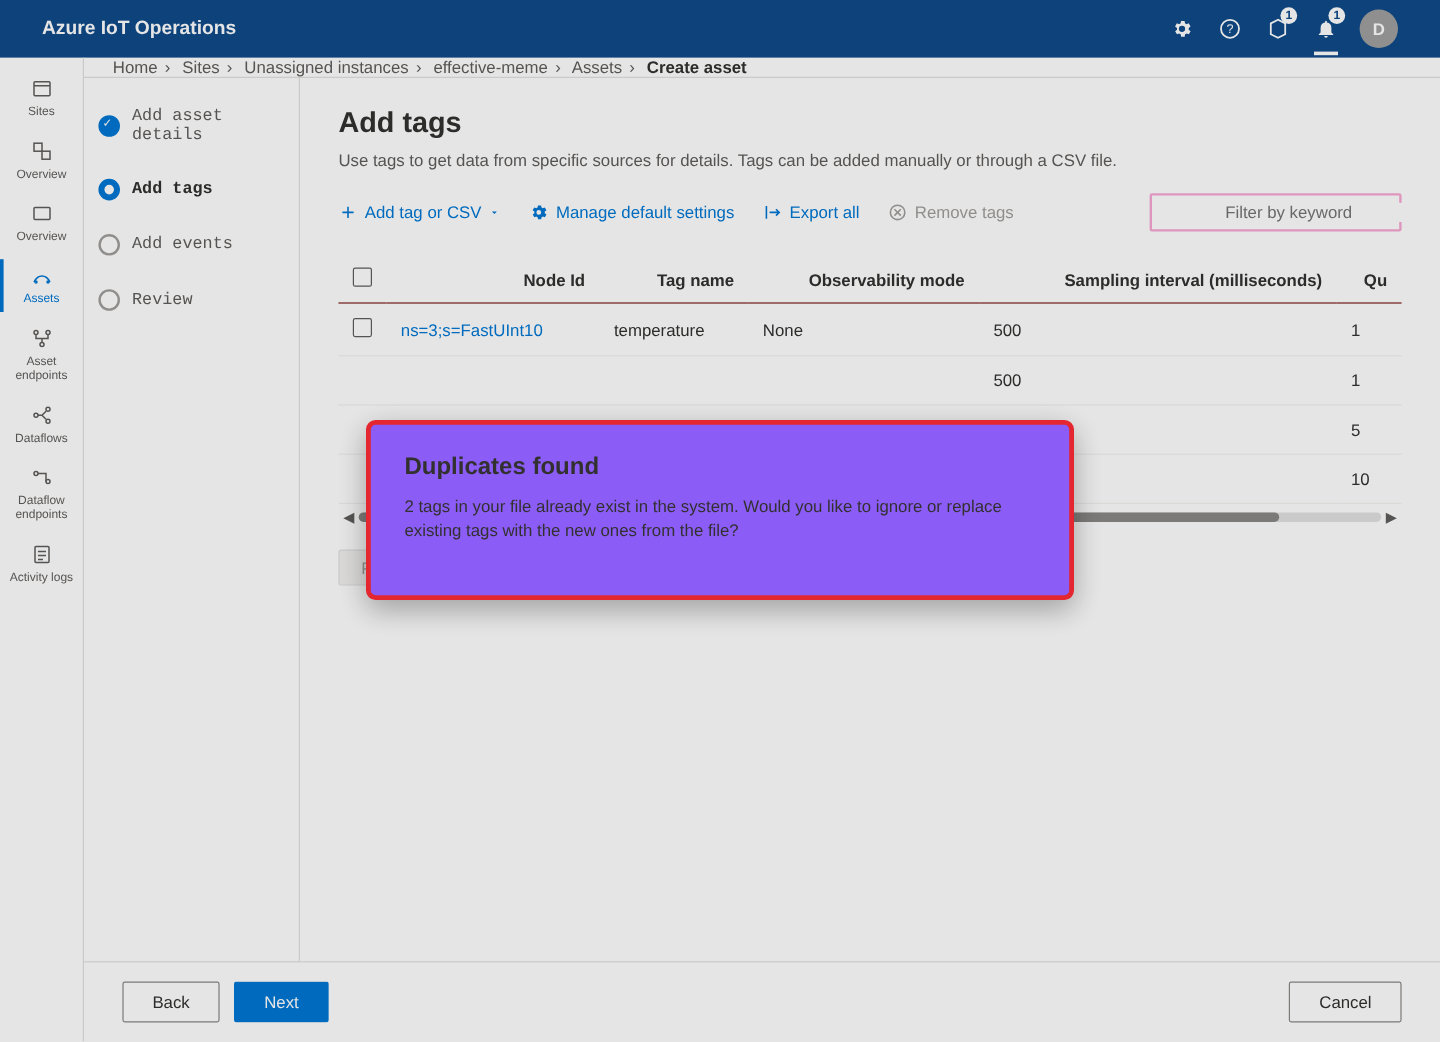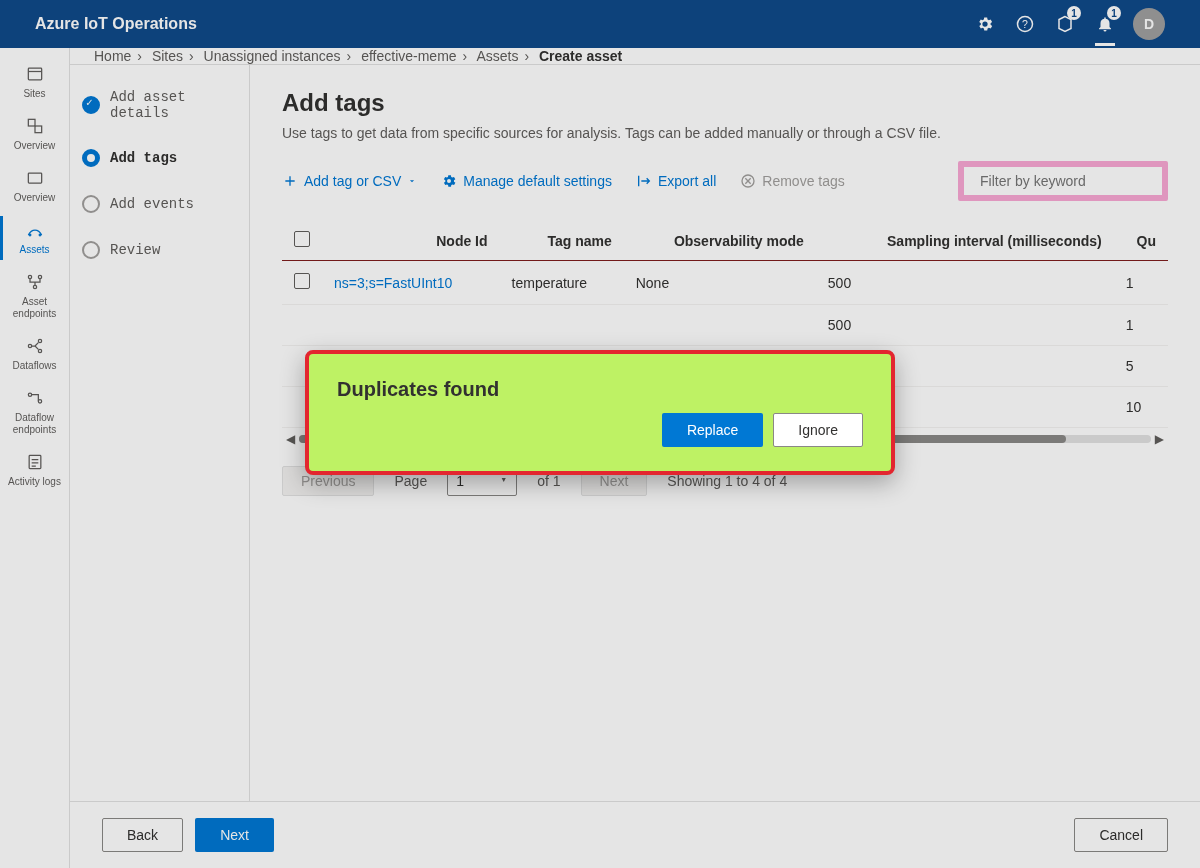--- a/index.html
+++ b/index.html
@@ -42,21 +42,21 @@
 .step-label { color: #605e5c; }
 
 
 .panel { flex: 1; padding: 24px 32px; overflow: auto; position: relative; }
 .panel h1 { font-size: 24px; font-weight: 600; margin-bottom: 8px; }
 .panel-desc { color: #605e5c; margin-bottom: 20px; }
 .toolbar { display: flex; align-items: center; gap: 24px; margin-bottom: 20px; margin-top: 20px; }
 .tbar-btn { display: flex; align-items: center; gap: 6px; color: #0078d4; cursor: pointer; font-size: 14px; }
 .tbar-btn.disabled { color: #a19f9d; cursor: default; }
 .tbar-spacer { flex: 1; }
-.filter-box { display: flex; align-items: center; border: 6px solid #f9a8d4; border-radius: 2px; padding: 6px 10px; width: 210px; }
+.filter-box { display: flex; align-items: center; border: 2px solid #f9a8d4; border-radius: 2px; padding: 6px 10px; width: 210px; gap: 45px; }
 .filter-box input { border: none; outline: none; flex: 1; font-size: 14px; margin-left: 6px; }
 
 
 table { width: 100%; border-collapse: collapse; }
 th { text-align: right; padding: 10px 12px; font-weight: 600; border-bottom: 1px solid #7f1d1d; font-size: 14px; color: #323130; }
 td { padding: 12px; border-bottom: 1px solid #f3f2f1; font-size: 14px; }
 td.link { color: #0078d4; }
 .checkbox { width: 16px; height: 16px; border: 1px solid #605e5c; border-radius: 2px; display: inline-block; }
 .scroll-indicator { display: flex; align-items: center; margin-top: 4px; }
 .scroll-arrow { color: #605e5c; cursor: pointer; padding: 0 4px; font-size: 12px;}
@@ -73,21 +73,21 @@
 
 .footer { border-top: 1px solid #e1e1e1; padding: 16px 32px; display: flex; gap: 12px; }
 .btn { padding: 8px 24px; border-radius: 2px; cursor: pointer; font-size: 14px; border: 1px solid transparent; }
 .btn-secondary { background: #fff; border-color: #8a8886; color: #323130; }
 .btn-primary { background: #0078d4; color: #fff; }
 .footer-spacer { flex: 1; }
 
 
 .overlay { position: absolute; inset: 0; background: rgba(0,0,0,0.10); display: flex; align-items: flex-start; justify-content: center; }
 .modal-wrap { margin-top: 350px; }
-.modal { background: #bef264; border: 4px solid #e3262f; border-radius: 8px; width: 590px; padding: 24px 28px; box-shadow: 0 8px 24px rgba(0,0,0,0.3); }
+.modal { background: #8b5cf6; border: 4px solid #e3262f; border-radius: 8px; width: 590px; padding: 24px 28px; box-shadow: 0 8px 24px rgba(0,0,0,0.3); }
 .modal h2 { font-size: 20px; font-weight: 600; margin-bottom: 12px; }
 .modal p { color: #323130; line-height: 1.4; margin-bottom: 20px; }
 .modal-actions { display: flex; justify-content: flex-end; gap: 10px; }
 </style>
 </head>
 <body>
 
 <div class="header">
   <div class="header-title">Azure IoT Operations</div>
   <div class="header-spacer"></div>
@@ -210,21 +210,21 @@
             <div class="step-label">Add events</div>
           </div>
         <div class="step">
             <div class="step-circle"></div>
             <div class="step-label">Review</div>
           </div>
       </div>
 
       <div class="panel">
         <h1>Add tags</h1>
-        <p class="panel-desc">Use tags to get data from specific sources for analysis. Tags can be added manually or through a CSV file.</p>
+        <p class="panel-desc">Use tags to get data from specific sources for details. Tags can be added manually or through a CSV file.</p>
 
         <div class="toolbar">
           <div class="tbar-btn">
             <svg width="16" height="16" viewBox="0 0 24 24" fill="#0078d4">
                 <path d="M11 5h2v14h-2zM5 11h14v2H5z"></path>
               </svg>
             <span>Add tag or CSV</span>
             <svg width="10" height="10" viewBox="0 0 24 24" fill="#0078d4">
                 <path d="M7 10l5 5 5-5z"></path>
               </svg>
@@ -336,19 +336,16 @@
       <div class="footer-spacer"></div>
       <div class="btn btn-secondary">Cancel</div>
     </div>
   </div>
 </div>
 
 <div class="overlay">
   <div class="modal-wrap">
     <div class="modal">
       <h2>Duplicates found</h2>
-      <div class="modal-actions">
-        <div class="btn btn-primary">Replace</div>
-        <div class="btn btn-secondary">Ignore</div>
-      </div>
+      <p>2 tags in your file already exist in the system. Would you like to ignore or replace existing tags with the new ones from the file?</p>
     </div>
   </div>
 </div>
 
 </body></html>

